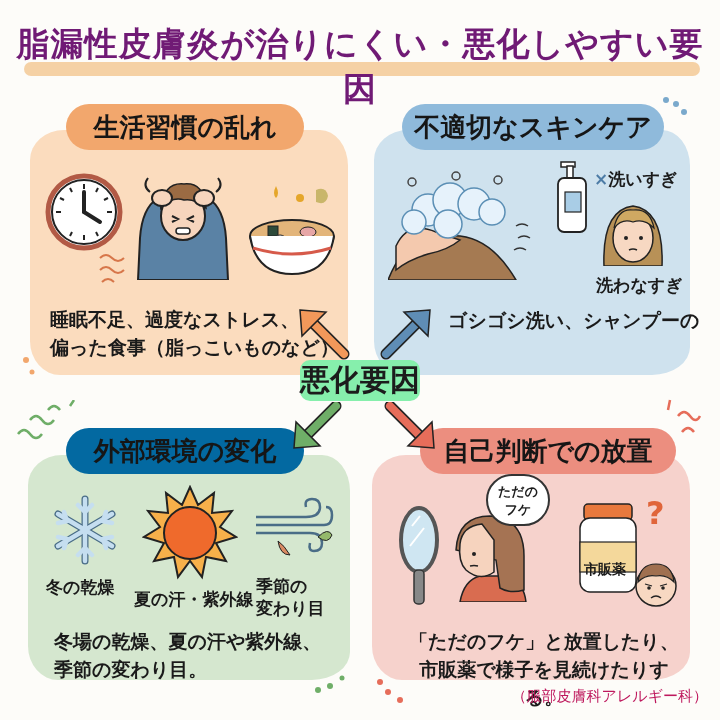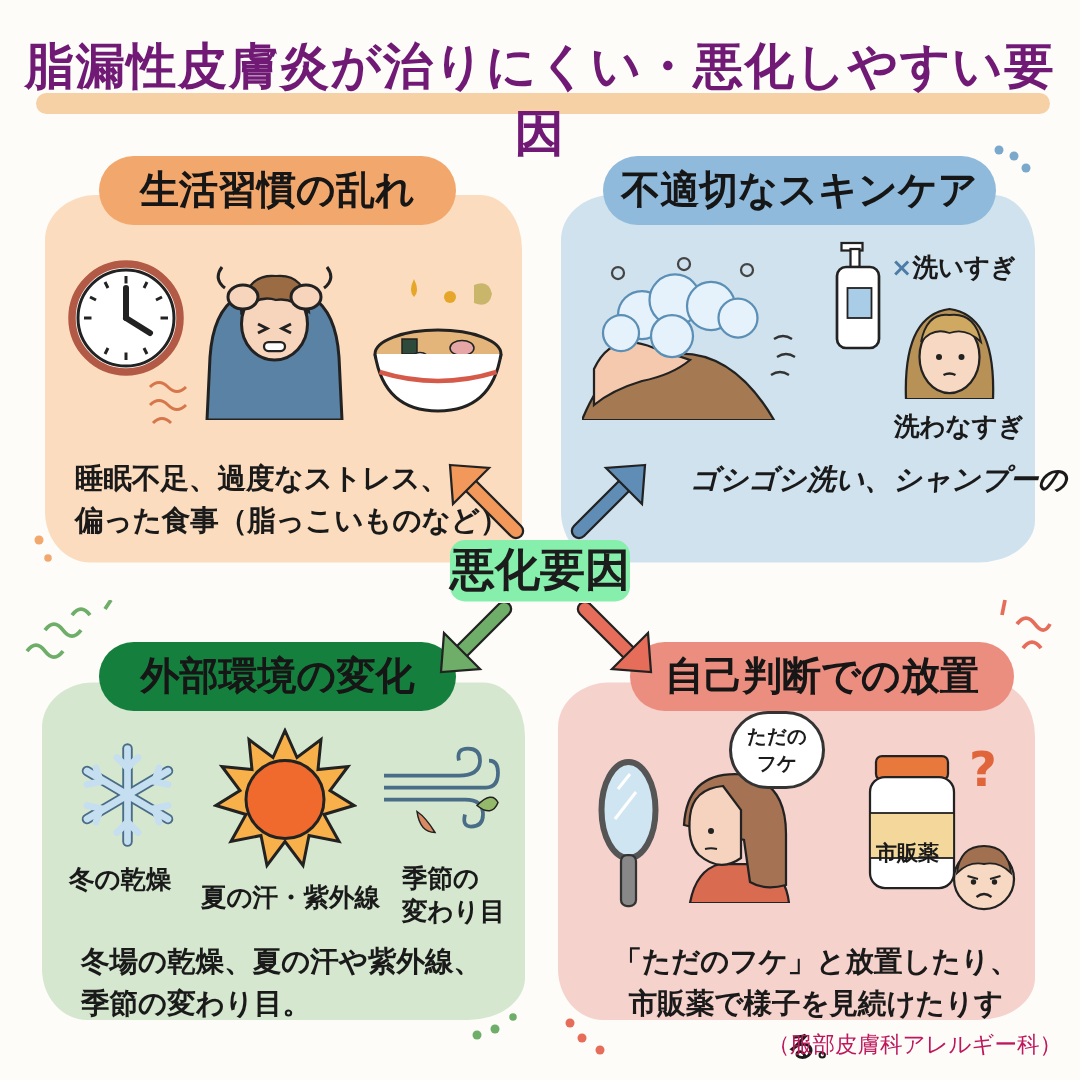--- a/index.html
+++ b/index.html
@@ -12,21 +12,21 @@
 
   .panel { position: absolute; border-radius: 34px 28px 38px 30px / 30px 36px 28px 34px; }
   .panel.orange { left: 30px; top: 130px; width: 318px; height: 245px; background: #fbdcbe; }
   .panel.blue   { left: 374px; top: 130px; width: 316px; height: 245px; background: #cfe2ee; }
   .panel.green  { left: 28px; top: 455px; width: 322px; height: 225px; background: #d5e7cf; }
   .panel.red    { left: 372px; top: 455px; width: 318px; height: 225px; background: #f6d2cc; }
 
   .pill { position: absolute; height: 46px; border-radius: 24px; font-size: 26px; font-weight: bold; line-height: 46px; text-align: center; color: #161616; }
   .pill.orange { left: 66px; top: 104px; width: 238px; background: #f2a76d; }
   .pill.blue   { left: 402px; top: 104px; width: 262px; background: #8fbadb; }
-  .pill.green  { left: 66px; top: 428px; width: 238px; background: #15803d; }
+  .pill.green  { left: 66px; top: 428px; width: 238px; background: #0369a1; }
   .pill.red    { left: 420px; top: 428px; width: 256px; background: #ec8e7f; }
 
   .desc { position: absolute; font-size: 19px; font-weight: bold; line-height: 28px; color: #1a1a1a; }
   .label { position: absolute; font-size: 17px; font-weight: bold; color: #1a1a1a; line-height: 22px; }
   .center-label { position: absolute; left: 300px; top: 360px; width: 120px; text-align: center; font-size: 30px; font-weight: bold; background: #86efac; border-radius: 10px; }
   .source { position: absolute; right: 12px; top: 687px; font-size: 15px; color: #be185d; }
 
   .ill { position: absolute; }
   .arrow { position: absolute; }
   .deco { position: absolute; }
@@ -135,21 +135,21 @@
   <path d="M6 66 Q4 10 35 6 Q66 10 64 66 Z" fill="#b89157" stroke="#222" stroke-width="1.5"></path>
   <ellipse cx="35" cy="38" rx="20" ry="24" fill="#f7d8c2" stroke="#222" stroke-width="1.5"></ellipse>
   <path d="M16 28 Q20 8 35 10 Q52 8 56 28 Q46 18 35 22 Q24 18 16 28 Z" fill="#cfa862" stroke="#222" stroke-width="1.2"></path>
   <circle cx="28" cy="38" r="2" fill="#222"></circle>
     <circle cx="43" cy="38" r="2" fill="#222"></circle>
   <path d="M31 50 q4 -2 8 0" stroke="#222" stroke-width="1.5" fill="none"></path>
 </svg>
 
 <div class="label" style="left:596px;top:274px;">洗わなすぎ</div>
 
-<div class="desc" style="left:460px;top:306px;font-style:italic;">
+<div class="desc" style="left:448px;top:306px;">
   <div>ゴシゴシ洗い、シャンプーの</div>
 </div>
 
 <svg class="ill" style="left:50px;top:495px" width="70" height="70" viewBox="0 0 70 70">
   <g stroke="#4a6d87" stroke-width="7" stroke-linecap="round">
     <line x1="35" y1="4" x2="35" y2="66"></line>
       <line x1="8" y1="19" x2="62" y2="51"></line>
       <line x1="8" y1="51" x2="62" y2="19"></line>
   </g>
   <g stroke="#c5def0" stroke-width="4.5" stroke-linecap="round">
@@ -168,21 +168,21 @@
 <svg class="ill" style="left:254px;top:497px" width="80" height="62" viewBox="0 0 80 62">
   <path d="M2 20 L52 20 Q66 20 66 10 Q66 2 58 2 Q50 2 52 10" stroke="#4a6d87" stroke-width="2.5" fill="none"></path>
   <path d="M2 28 L70 28 Q78 28 78 18 Q78 10 72 10" stroke="#4a6d87" stroke-width="2.5" fill="none"></path>
   <path d="M2 36 L56 36 Q68 36 68 46 Q68 54 60 54 Q54 54 56 46" stroke="#4a6d87" stroke-width="2.5" fill="none"></path>
   <path d="M64 40 q10 -10 14 -2 q-4 10 -14 2 Z" fill="#94b96b" stroke="#222" stroke-width="1"></path>
   <path d="M24 44 q6 4 12 14 q-10 0 -12 -14 Z" fill="#d98a62" stroke="#222" stroke-width="1"></path>
 </svg>
 
 <div class="label" style="left:46px;top:576px;">冬の乾燥</div>
 <div class="label" style="left:134px;top:588px;">夏の汗・紫外線</div>
-<div class="label" style="left:268px;top:575px;">
+<div class="label" style="left:256px;top:575px;">
   <div>季節の</div>
   <div>変わり目</div>
 </div>
 
 <div class="desc" style="left:54px;top:627px;">
   <div>冬場の乾燥、夏の汗や紫外線、</div>
   <div>季節の変わり目。</div>
 </div>
 
 <svg class="ill" style="left:398px;top:506px" width="42" height="100" viewBox="0 0 42 100">

